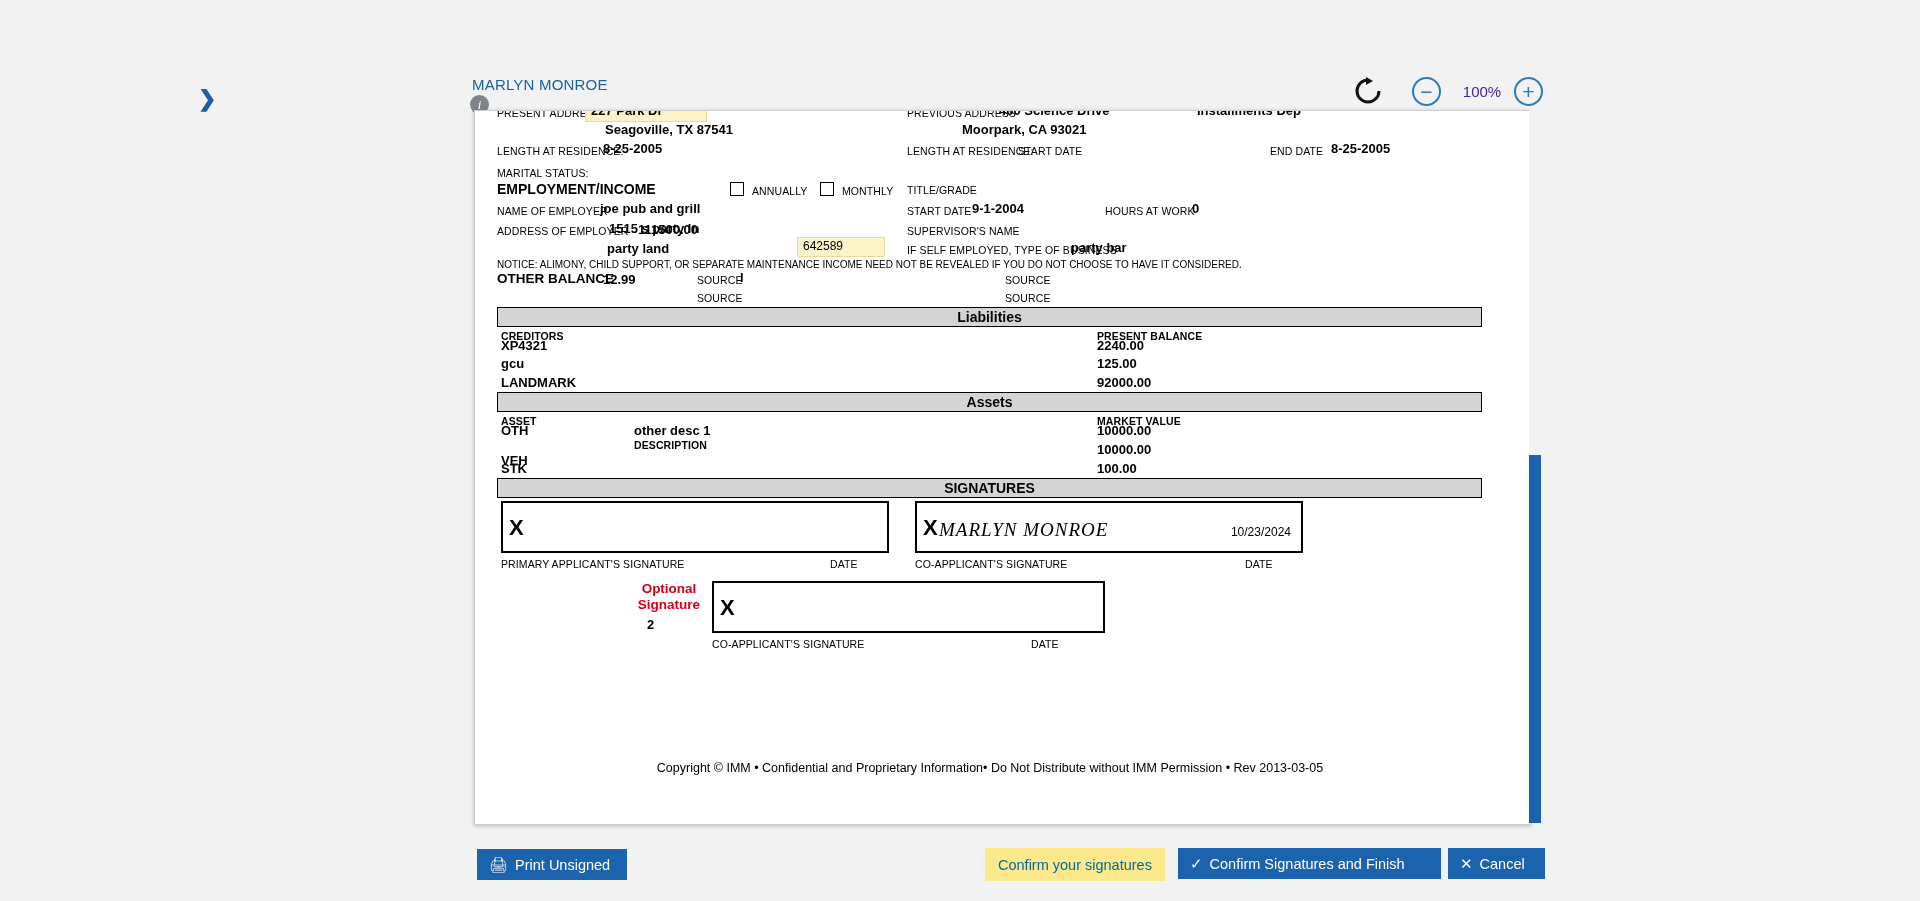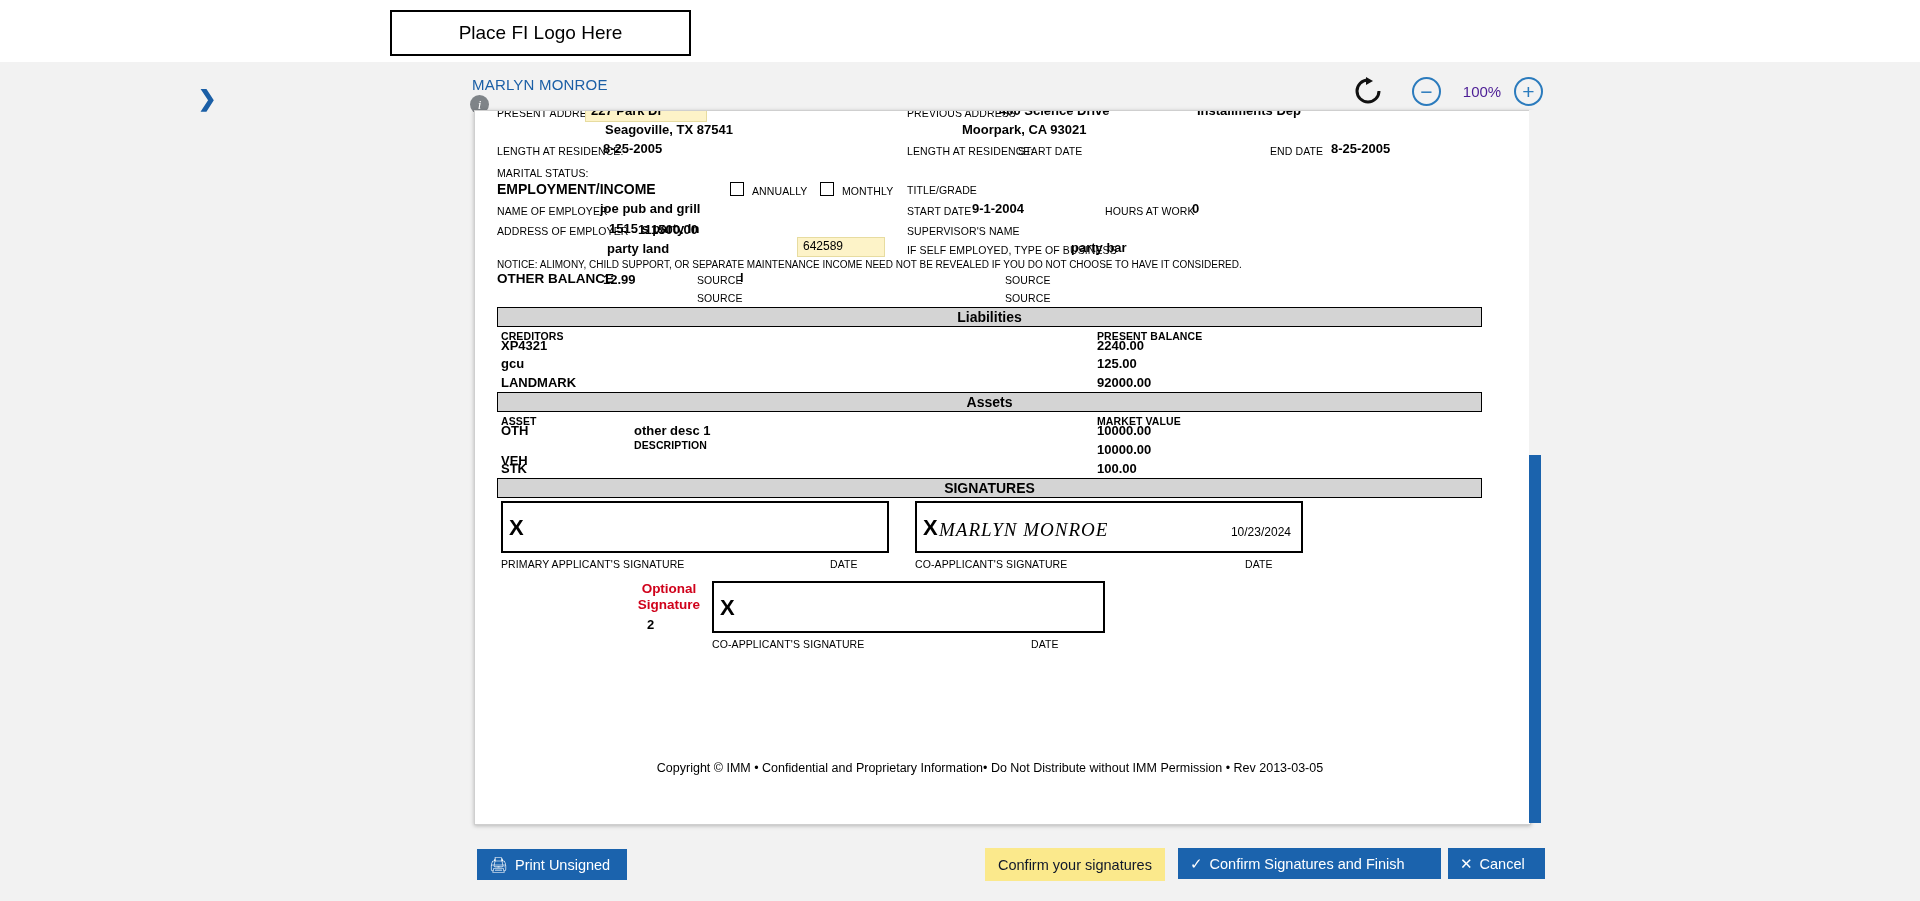--- a/index.html
+++ b/index.html
@@ -216,36 +216,33 @@
     background: #1b63ad;
     cursor: pointer;
     padding: 0 12px;
     box-sizing: border-box;
     white-space: nowrap;
   }
   .btn .ic { margin-right: 7px; font-size: 15px; line-height: 1; }
   .tooltip-yellow {
     position: absolute;
     background: #fbe98c;
-    color: #0f172a;
+    color: #0369a1;
     font-size: 14.5px;
     height: 33px;
     display: flex; align-items: center;
     padding: 0 13px;
     box-sizing: border-box;
   }
 </style>
 </head>
 <body>
 
 <div id="root">
 
-  <div class="logo-bar">
-    <div class="logo-box">Place FI Logo Here</div>
-  </div>
 
   <div class="header"></div>
   <div class="chev">❯</div>
   <div class="user-name">MARLYN MONROE</div>
   <div class="info-icon">i</div>
 
   <div class="refresh-btn">
     <svg width="30" height="30" viewBox="0 0 30 30">
       <path d="M15 4 A11 11 0 1 0 26 15" fill="none" stroke="#111" stroke-width="3"></path>
       <polygon points="13,1 20,5 13,9" fill="#111"></polygon>

